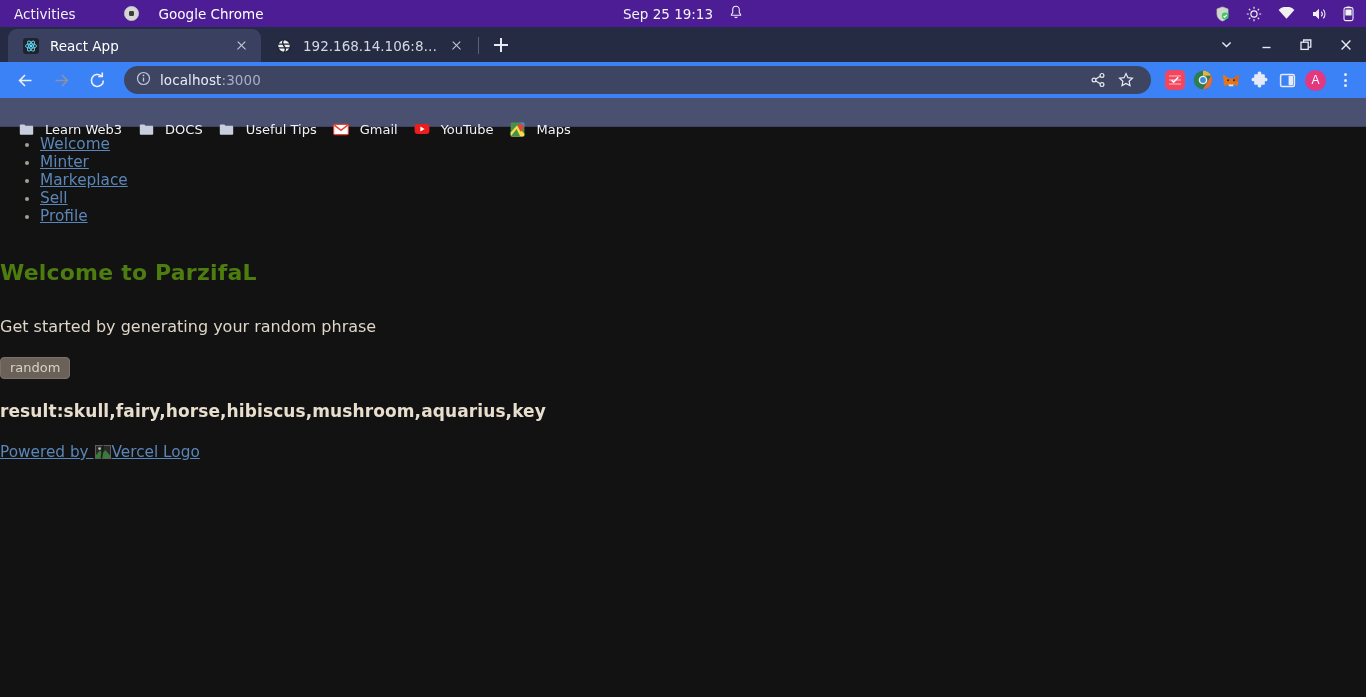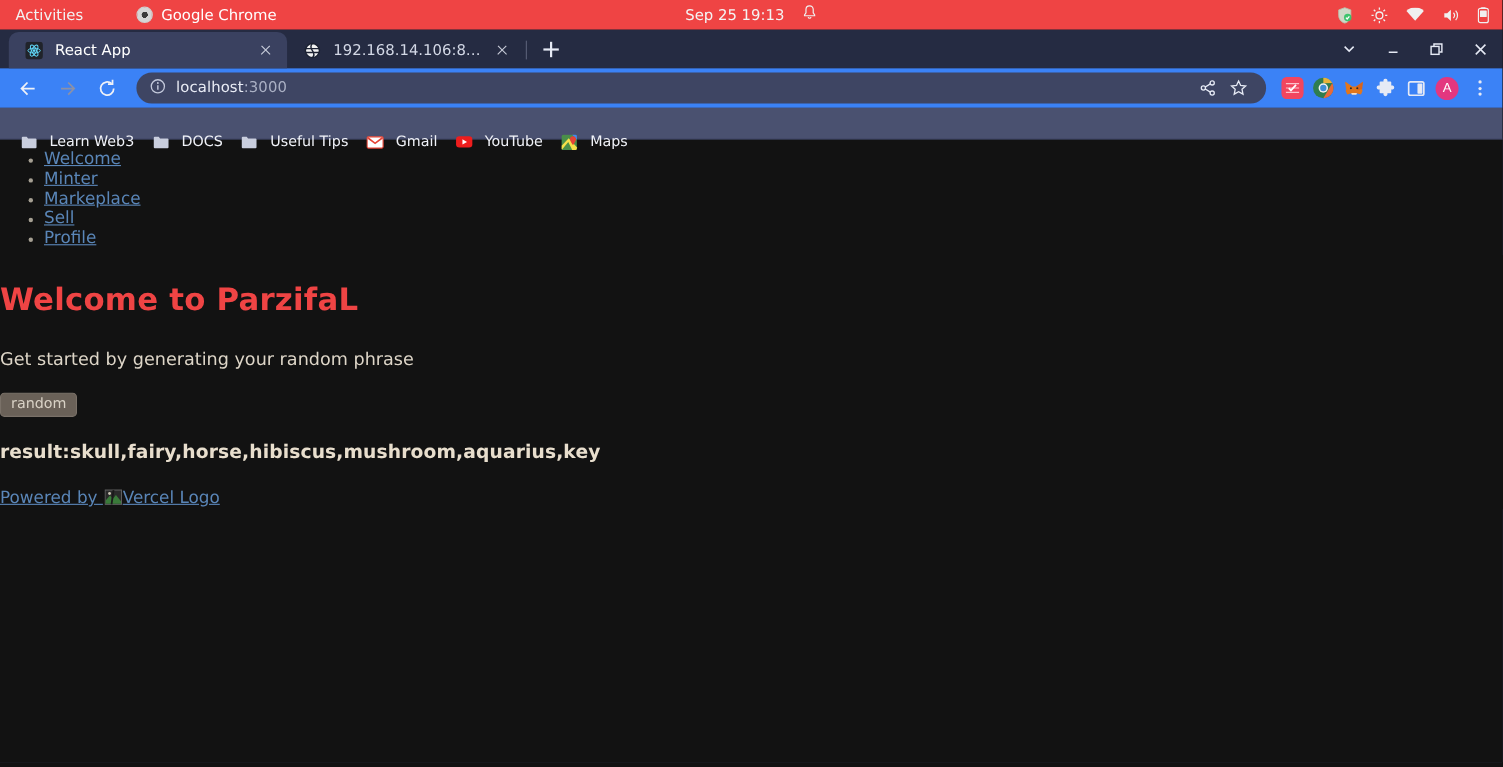--- a/index.html
+++ b/index.html
@@ -7,27 +7,27 @@
     width: 1366px; height: 697px;
     overflow: hidden;
     background: #121212;
     font-family: "DejaVu Sans", sans-serif;
   }
 
   
   .gnome-bar {
     position: relative;
     height: 27px; width: 1366px;
-    background: #ef4444;
+    background: #4c1d95;
     display: flex; align-items: center;
     color: #ffffff;
     font-size: 13.5px;
   }
   .gnome-activities { margin-left: 14px; font-size: 13.5px; color:#f2f2f2; }
-  .gnome-app { display:flex; align-items:center; gap:8px; margin-left:48px; }
+  .gnome-app { display:flex; align-items:center; gap:20px; margin-left:48px; }
   .chrome-dot {
     width:15px;height:15px;border-radius:50%;
     background: radial-gradient(circle at 50% 50%, #3b3b3b 0 30%, #d6d6d6 32% 100%);
     border:1px solid #cfcfcf;
     display:flex;align-items:center;justify-content:center;
   }
   .gnome-clock {
     position:absolute; left:0; right:0; margin:0 auto;
     width: 240px; text-align:left;
     display:flex; align-items:center; justify-content:center; gap:16px;
@@ -130,21 +130,21 @@
     padding-top:8px;
   }
   .navlist { list-style:disc; margin:0; padding-left:40px; }
   .navlist li { margin:0; line-height:18px; }
   .navlist li::marker { color:#a6a093; font-size:13px; }
   .navlist a {
     color:#5a86b8; text-decoration:underline; font-size:15.3px;
     line-height:18px; display:inline-block;
   }
   h1.page-title {
-    font-size:28px; font-weight:bold; color:#ef4444;
+    font-size:22px; font-weight:bold; color:#4d7c0f;
     margin:28px 0 0 0; letter-spacing:.2px; line-height:40px;
   }
   p.subtitle { font-size:16px; color:#ded6c8; margin:24px 0 0 0; line-height:20px; }
   .random-btn {
     margin-top:20px;
     background:#6a6158; color:#d9d2c6;
     border:1px solid #7a7168; border-radius:4px;
     font-size:13px; font-family:"DejaVu Sans", sans-serif;
     padding:3px 9px; line-height:14px;
     display:inline-block;

